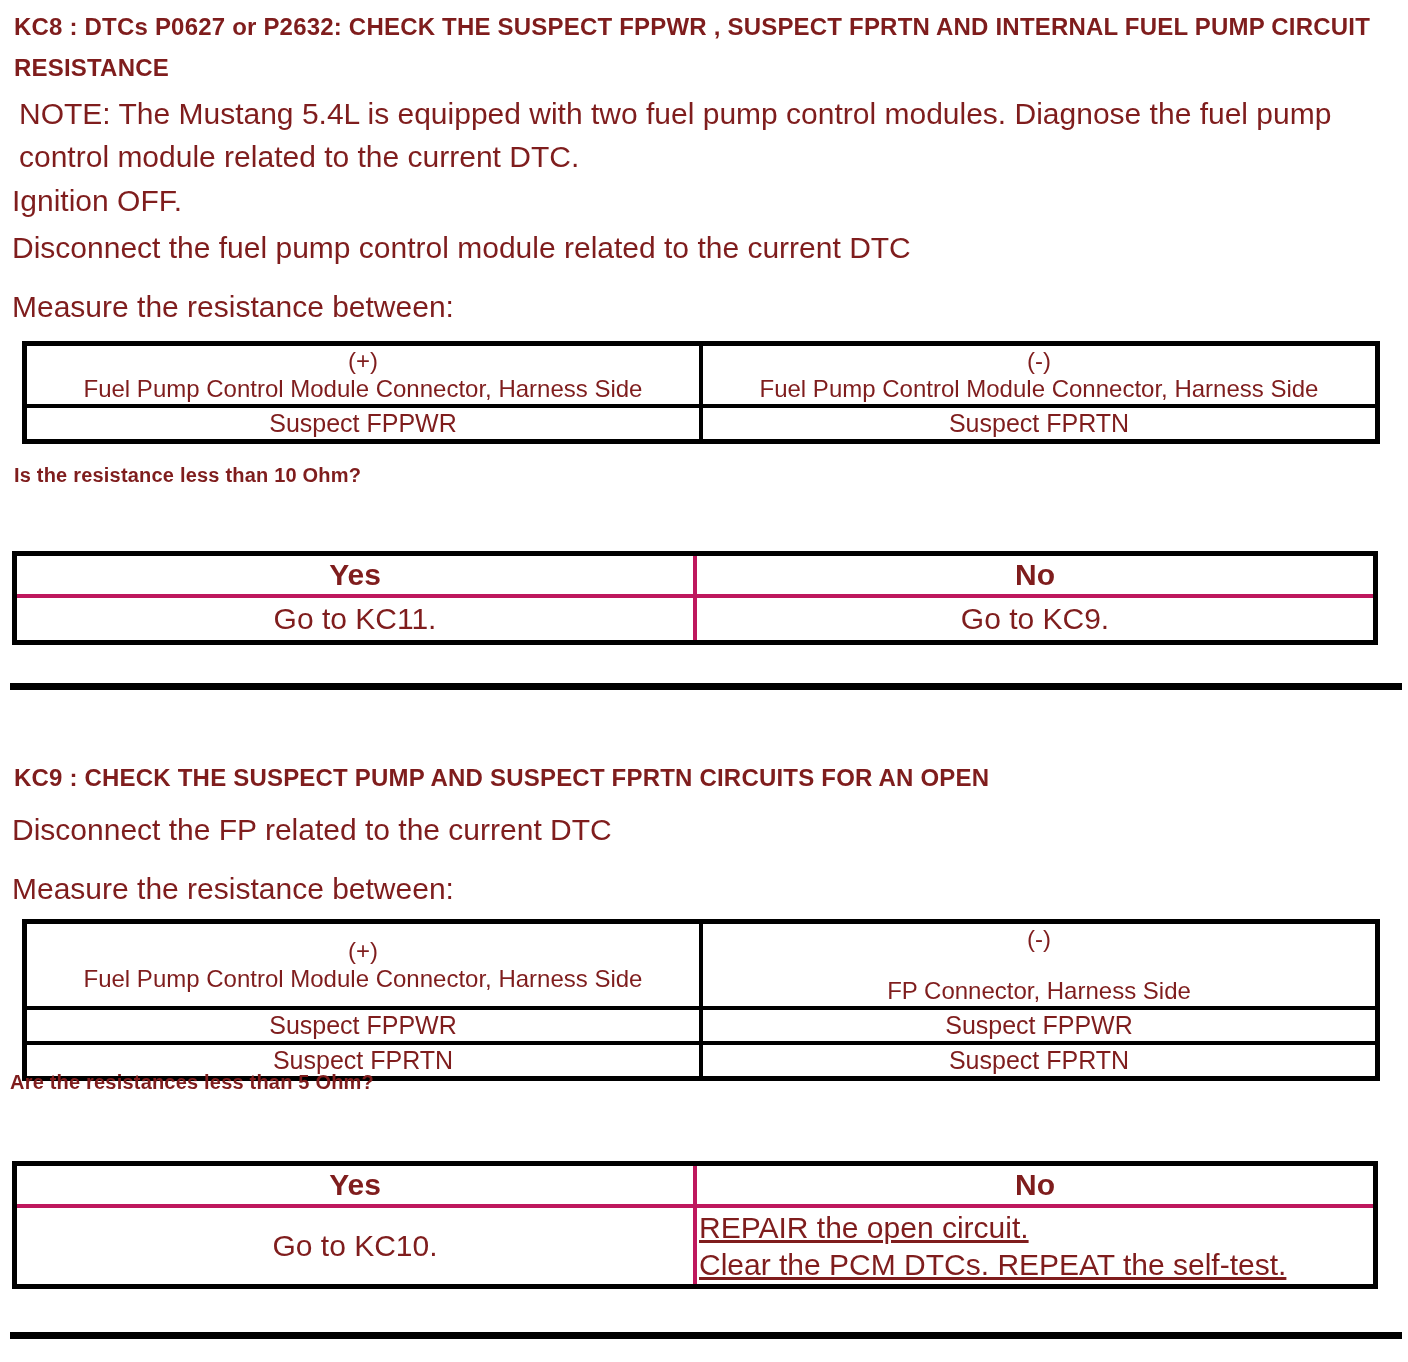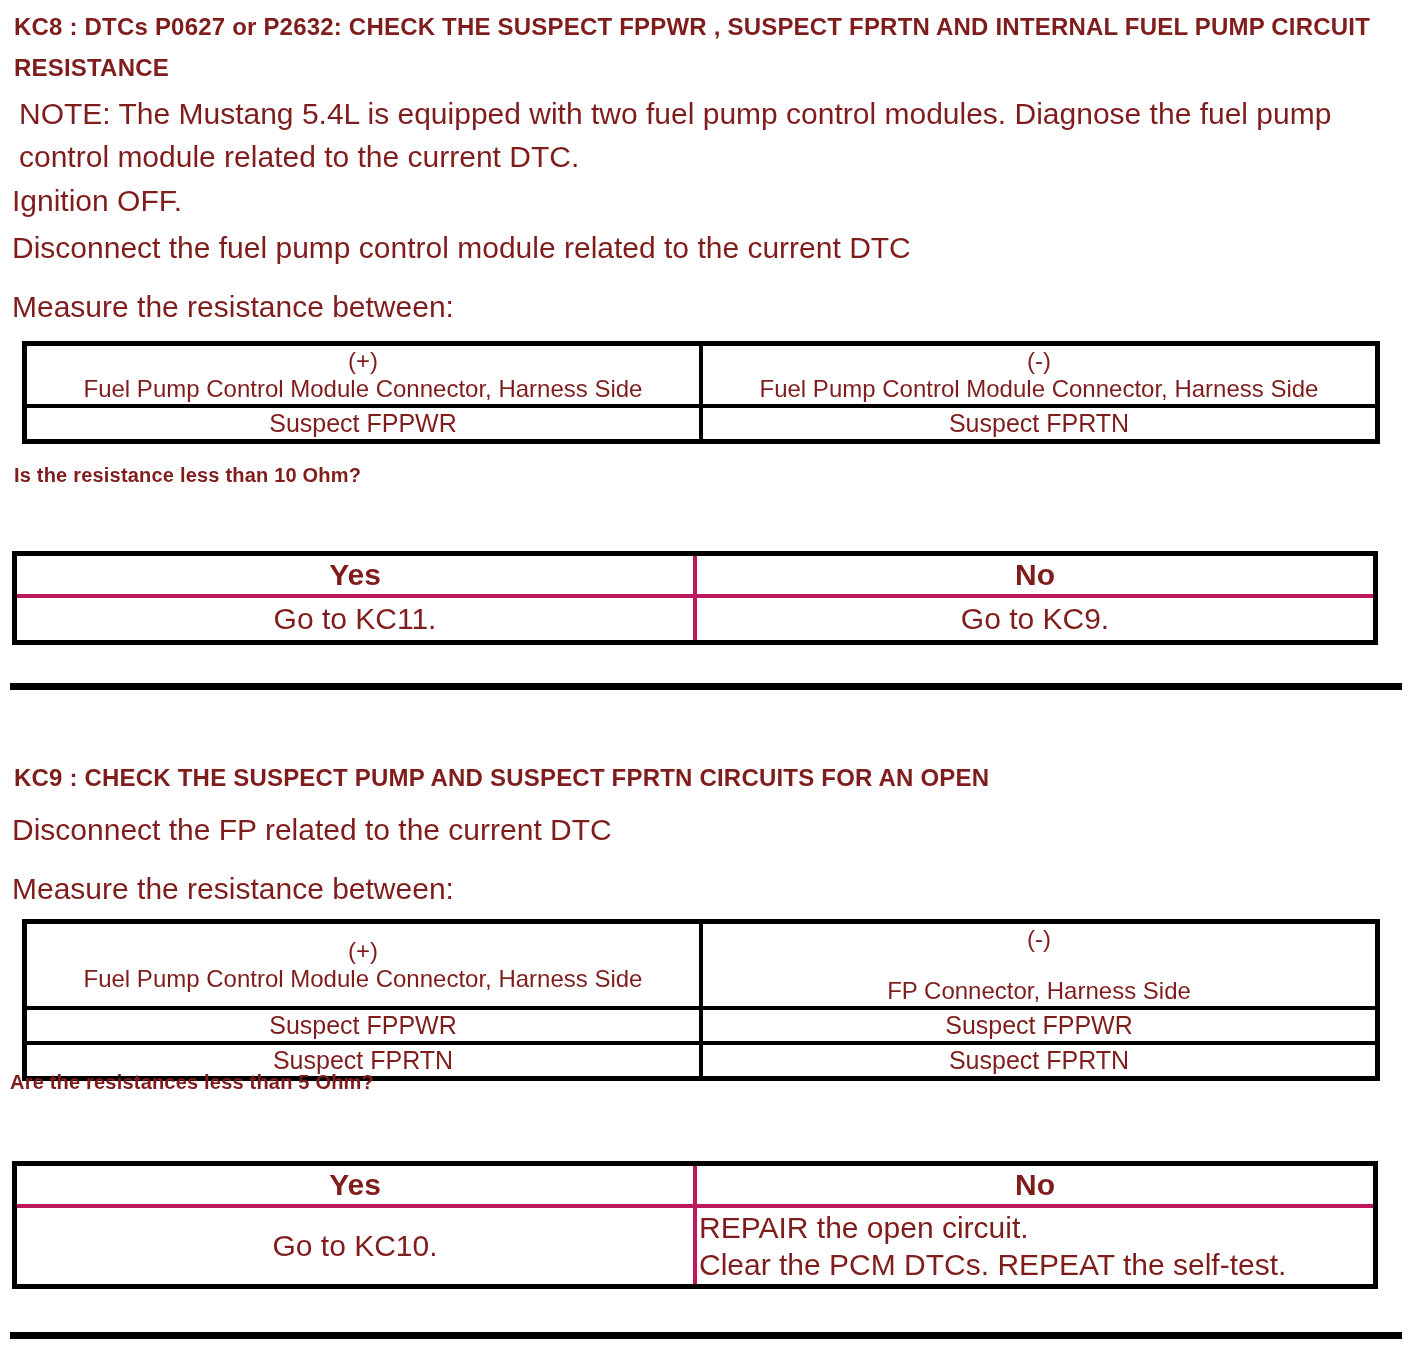--- a/index.html
+++ b/index.html
@@ -57,21 +57,21 @@
     border: 4px solid #be185d;
     text-align: center;
     vertical-align: middle;
     padding: 1px 2px;
   }
   table.decide th { font-size: 30px; font-weight: bold; height: 36px; }
   table.decide td { font-size: 30px; }
   table.decide td.single { height: 40px; }
   table.decide td.tall { height: 74px; }
   td.left-cell { text-align: left; vertical-align: middle; padding-left: 4px; }
-  .action-line { display: block; font-size: 30px; line-height: 37px; text-align: left; }
+  .action-line { display: block; font-size: 30px; line-height: 37px; text-align: left; text-decoration: underline; }
 
   .rule {
     position: absolute;
     height: 7px;
     background: #000000;
   }
 </style>
 </head>
 <body>
 

